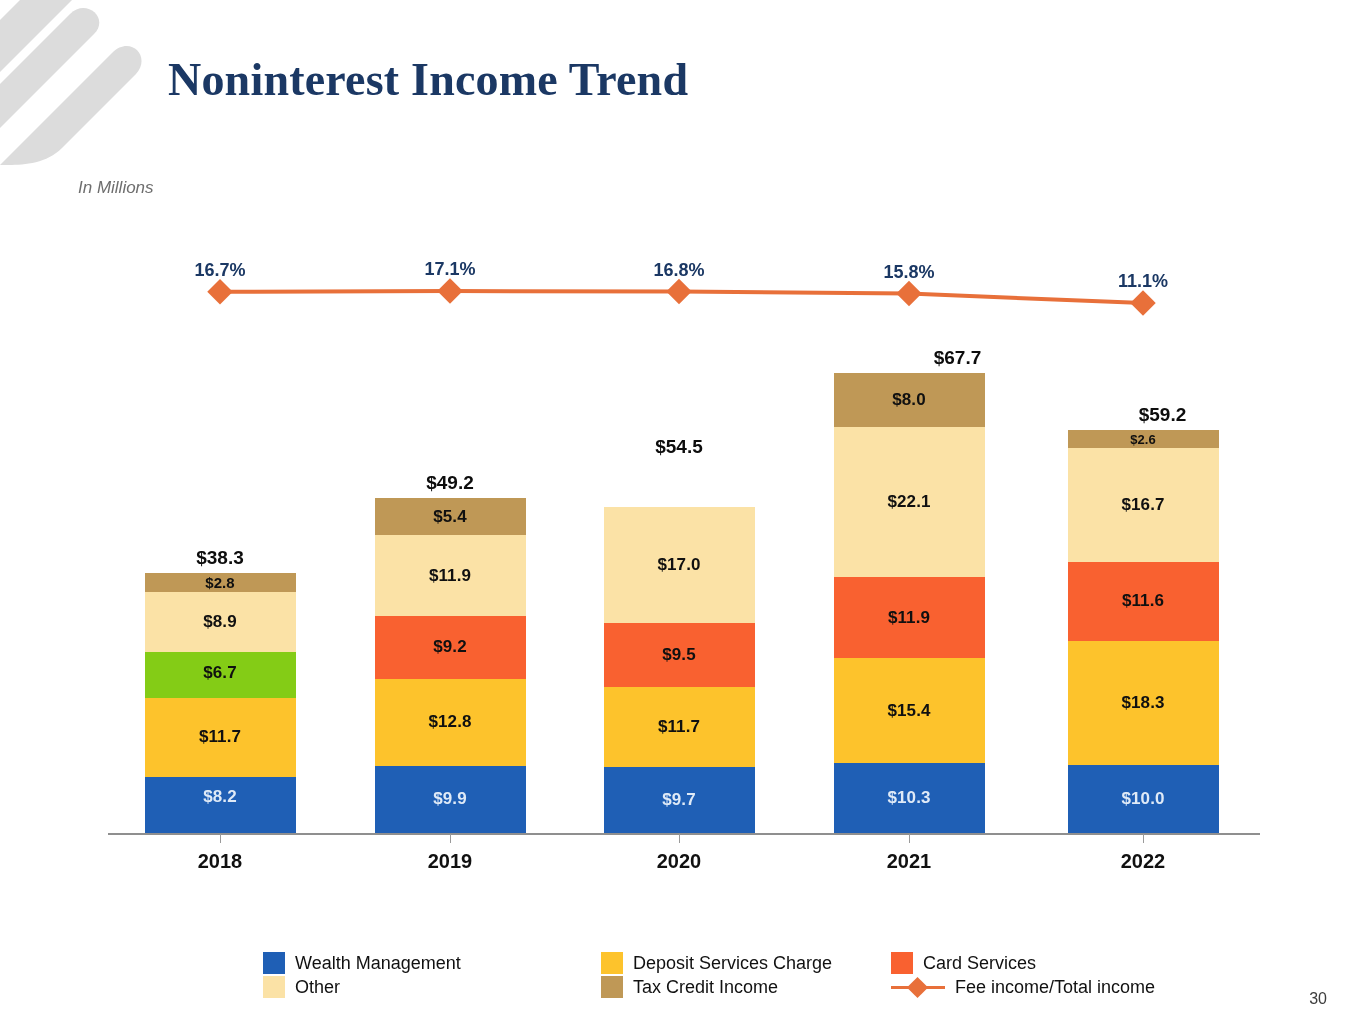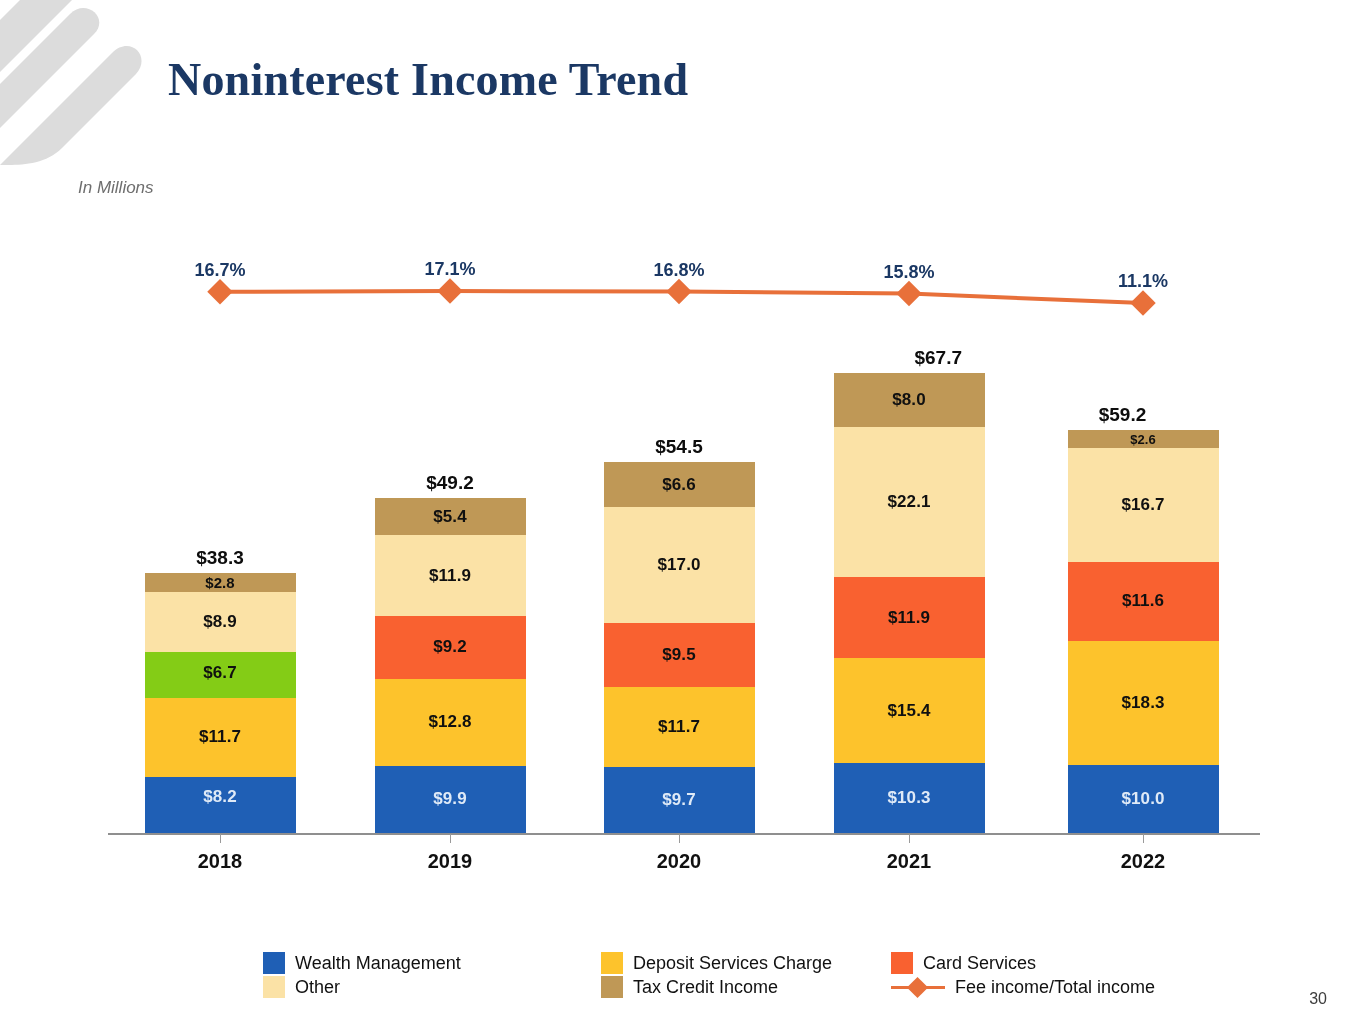--- a/index.html
+++ b/index.html
@@ -257,61 +257,58 @@
           </div>
           <div class="seg" style="background: rgb(253, 195, 44); height: 79.56px; bottom: 65.96px; top: auto;">
             <span>$11.7</span>
           </div>
           <div class="seg" style="background: rgb(249, 97, 48); height: 64.6px; bottom: 145.52px; top: auto;">
             <span>$9.5</span>
           </div>
           <div class="seg" style="background: rgb(251, 226, 166); height: 115.6px; bottom: 210.12px; top: auto;">
             <span>$17.0</span>
           </div>
-          <div class="seg" style="background: rgb(191, 152, 86); height: 44.88px; bottom: 325.72px; top: auto;">
-            <span>$6.6</span>
-          </div>
         </div>
         <div class="bar-total" style="left: 603.5px; width: 151px; top: 436.4px;">$54.5</div>
         <div class="bar-group" style="left: 833.5px; top: 372.64px; width: 151px; height: 460.36px; bottom: auto;">
           <div class="seg on-dark" style="background: rgb(31, 95, 181); height: 70.04px; bottom: 0px; top: auto;">
             <span>$10.3</span>
           </div>
           <div class="seg" style="background: rgb(253, 195, 44); height: 104.72px; bottom: 70.04px; top: auto;">
             <span>$15.4</span>
           </div>
           <div class="seg" style="background: rgb(249, 97, 48); height: 80.92px; bottom: 174.76px; top: auto;">
             <span>$11.9</span>
           </div>
           <div class="seg" style="background: rgb(251, 226, 166); height: 150.28px; bottom: 255.68px; top: auto;">
             <span>$22.1</span>
           </div>
           <div class="seg" style="background: rgb(191, 152, 86); height: 54.4px; bottom: 405.96px; top: auto;">
             <span>$8.0</span>
           </div>
         </div>
-        <div class="bar-total" style="left: 811px; width: 151px; top: 346.64px; text-align: right;">$67.7</div>
+        <div class="bar-total" style="left: 882px; width: 151px; top: 346.64px;">$67.7</div>
         <div class="bar-group" style="left: 1067.5px; top: 430.44px; width: 151px; height: 402.56px; bottom: auto;">
           <div class="seg on-dark" style="background: rgb(31, 95, 181); height: 68px; bottom: 0px; top: auto;">
             <span>$10.0</span>
           </div>
           <div class="seg" style="background: rgb(253, 195, 44); height: 124.44px; bottom: 68px; top: auto;">
             <span>$18.3</span>
           </div>
           <div class="seg" style="background: rgb(249, 97, 48); height: 78.88px; bottom: 192.44px; top: auto;">
             <span>$11.6</span>
           </div>
           <div class="seg" style="background: rgb(251, 226, 166); height: 113.56px; bottom: 271.32px; top: auto;">
             <span>$16.7</span>
           </div>
           <div class="seg" style="background: rgb(191, 152, 86); height: 17.68px; bottom: 384.88px; top: auto; font-size: 13px;">
             <span>$2.6</span>
           </div>
         </div>
-        <div class="bar-total" style="left: 1047px; width: 151px; top: 404.44px;">$59.2</div>
+        <div class="bar-total" style="left: 1087px; width: 151px; top: 404.44px;">$59.2</div>
       </div>
 
     <div id="axis-line"></div>
     <div id="ticks">
         <div class="axis-tick" style="left: 220px;"></div>
         <div class="axis-tick" style="left: 450px;"></div>
         <div class="axis-tick" style="left: 679px;"></div>
         <div class="axis-tick" style="left: 909px;"></div>
         <div class="axis-tick" style="left: 1143px;"></div>
       </div>

